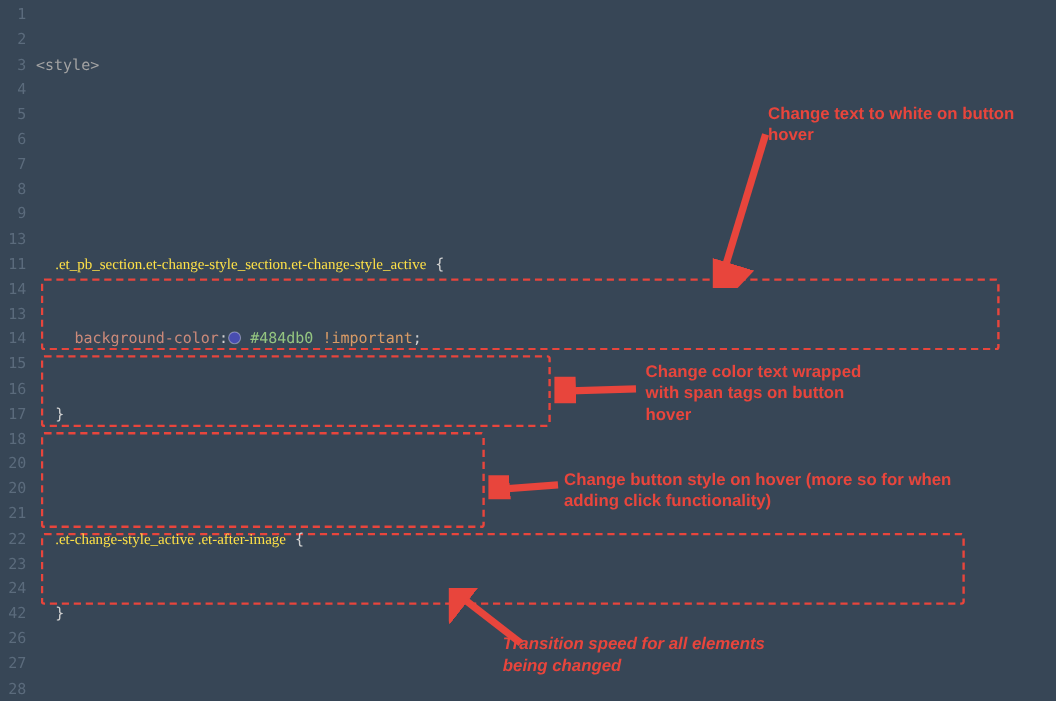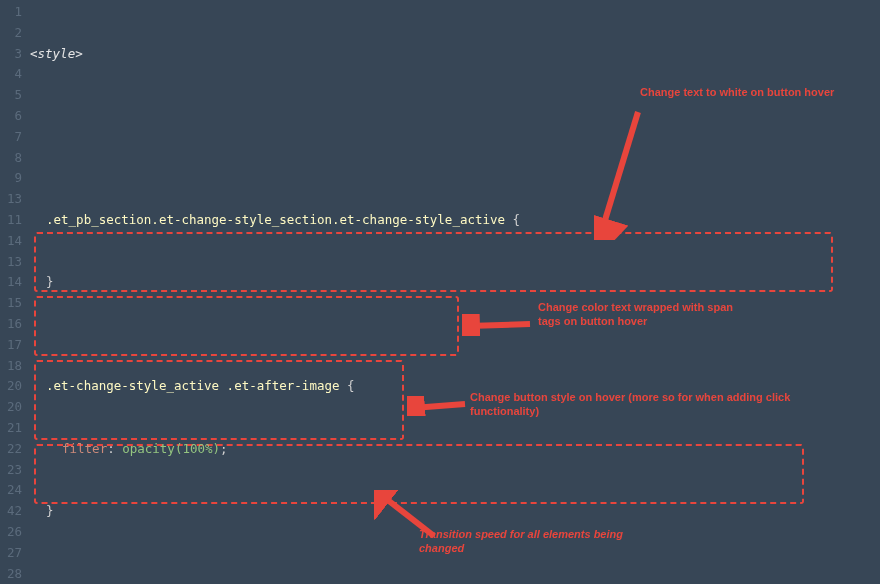--- a/index.html
+++ b/index.html
@@ -29,40 +29,40 @@
   .gutter div { height: 20.8px; padding-right: 8px; }
   .code {
     flex: 1;
     padding-top: 2px;
     white-space: pre;
   }
   .code .line { height: 20.8px; }
   .i1 { display:inline-block; width: 16px; }
   .i2 { display:inline-block; width: 32px; }
 
-  .tag   { color: #e5e5e5; font-style: italic; }
-  .sel   { color: #fef9c3; }
+  .tag   { color: #a3a3a3; }
+  .sel   { color: #fde047; font-family: Liberation Serif, serif; }
   .brace { color: #d0d0d0; }
   .prop  { color: #cc8a7a; }
   .val   { color: #94c580; }
   .imp   { color: #d99b66; }
   .sw    { position: relative; top: 1px; }
 
   
   .annot {
     position: absolute;
     border: 2px dashed #e8453c;
     border-radius: 3px;
     z-index: 0;
   }
   .label {
     position: absolute;
     color: #e8453c;
     font-family: -apple-system, "Helvetica Neue", Arial, sans-serif;
-    font-size: 11px;
+    font-size: 14px;
     font-weight: 700;
     line-height: 1.3;
     z-index: 3;
   }
   .arrow {
     position: absolute;
     z-index: 2;
   }
 </style>
 </head>
@@ -141,25 +141,27 @@
       <div>26</div>
       <div>27</div>
       <div>28</div>
     </div>
   <div class="code">
     <div class="line"><span class="tag">&lt;style&gt;</span></div>
     <div class="line"></div>
 
     
     <div class="line"><span class="i1"></span><span class="sel">.et_pb_section.et-change-style_section.et-change-style_active</span> <span class="brace">{</span></div>
+    <div class="line"><span class="i2"></span><span class="prop">background-color</span><span class="brace">:</span><svg class="sw" width="11" height="11">
+          <circle cx="5.5" cy="5.5" r="5" fill="#484db0" stroke="rgba(255,255,255,.35)" stroke-width="1"></circle>
+        </svg> <span class="val">#484db0</span> <span class="imp">!important</span><span class="brace">;</span></div>
     <div class="line"><span class="i1"></span><span class="brace">}</span></div>
 
     
     <div class="line"><span class="i1"></span><span class="sel">.et-change-style_active .et-after-image</span> <span class="brace">{</span></div>
-    <div class="line"><span class="i2"></span><span class="prop">filter</span><span class="brace">:</span> <span class="val">opacity(100%)</span><span class="brace">;</span></div>
     <div class="line"><span class="i1"></span><span class="brace">}</span></div>
 
     
     
     
     
 
     
     
     

